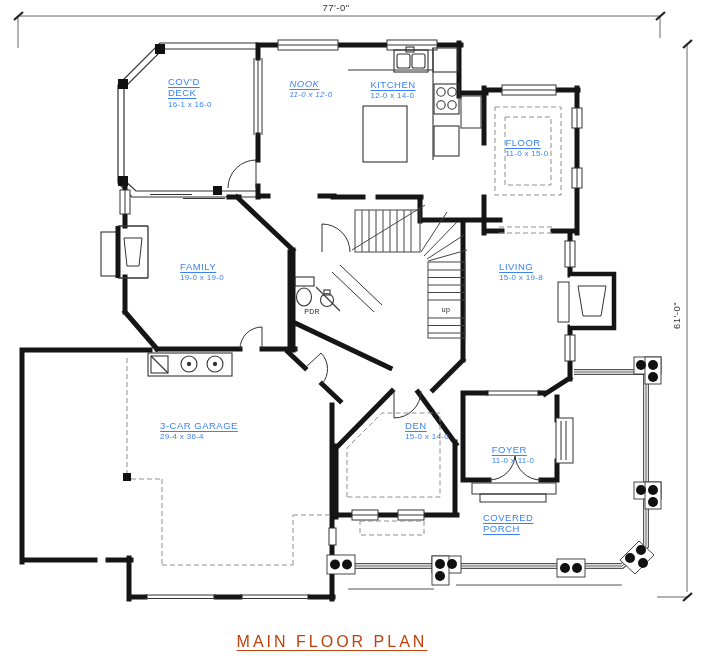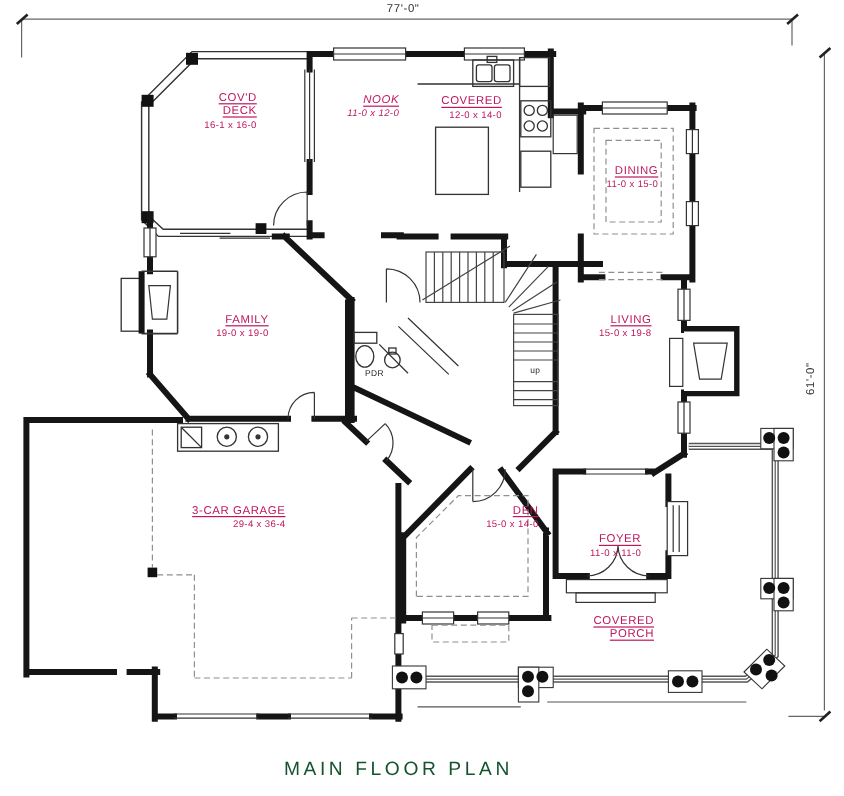--- a/index.html
+++ b/index.html
@@ -2,40 +2,40 @@
 <html><head>
 <meta charset="utf-8">
 <style>
   html,body{margin:0;padding:0;background:#ffffff;}
   .plan{
     position:relative;width:703px;height:663px;background:#ffffff;
     font-family:"Liberation Sans","DejaVu Sans",sans-serif;overflow:hidden;
   }
   .plan svg{position:absolute;left:0;top:0;}
   .lbl{
-    position:absolute;transform:translateX(-50%);text-align:right;
-    color:#be185d;line-height:1.2;white-space:nowrap;
+    position:absolute;transform:translateX(-50%);text-align:left;
+    color:#3b82f6;line-height:1.2;white-space:nowrap;
   }
   .lbl .nm{
     display:block;font-size:9.5px;letter-spacing:.5px;
     text-decoration:underline;text-underline-offset:1.5px;white-space:normal;
   }
   .lbl .sz{display:block;font-size:8px;letter-spacing:.3px;margin-top:1px;}
   .lbl.deck .nm{width:46px;margin:0 auto;}
   .lbl.porch .nm{width:62px;margin:0 auto;}
   .tiny{
     position:absolute;font-size:7px;color:#222;background:#fff;
     padding:0 1px;transform:translateX(-50%);letter-spacing:.3px;
   }
   .dim{position:absolute;font-size:9.5px;color:#333;letter-spacing:.5px;text-align:center;}
   .dim.right{transform:rotate(-90deg);}
   .title{
     position:absolute;top:633px;left:332px;transform:translateX(-50%);
-    font-size:16px;letter-spacing:3px;color:#14532d;font-weight:500;
-    text-underline-offset:3px;white-space:nowrap;
+    font-size:16px;letter-spacing:3px;color:#c2410c;font-weight:500;
+    text-decoration:underline;text-underline-offset:3px;white-space:nowrap;
   }
 </style>
 </head>
 <body>
 
 <div class="plan">
 
   <svg width="703" height="663" viewBox="0 0 703 663" aria-hidden="true">
 
     <g stroke="#666" stroke-width="1" fill="none">
@@ -250,25 +250,25 @@
 
   <div class="lbl deck" style="left:191px;top:76px;">
     <span class="nm">COV'D DECK</span>
     <span class="sz">16-1 x 16-0</span>
   </div>
   <div class="lbl" style="left:311px;top:78px;font-style:italic;">
     <span class="nm">NOOK</span>
     <span class="sz">11-0 x 12-0</span>
   </div>
   <div class="lbl" style="left:393px;top:79px;">
-    <span class="nm">COVERED</span>
+    <span class="nm">KITCHEN</span>
     <span class="sz">12-0 x 14-0</span>
   </div>
   <div class="lbl" style="left:527px;top:137px;">
-    <span class="nm">DINING</span>
+    <span class="nm">FLOOR</span>
     <span class="sz">11-0 x 15-0</span>
   </div>
   <div class="lbl" style="left:202px;top:261px;">
     <span class="nm">FAMILY</span>
     <span class="sz">19-0 x 19-0</span>
   </div>
   <div class="lbl" style="left:521px;top:261px;">
     <span class="nm">LIVING</span>
     <span class="sz">15-0 x 19-8</span>
   </div>

